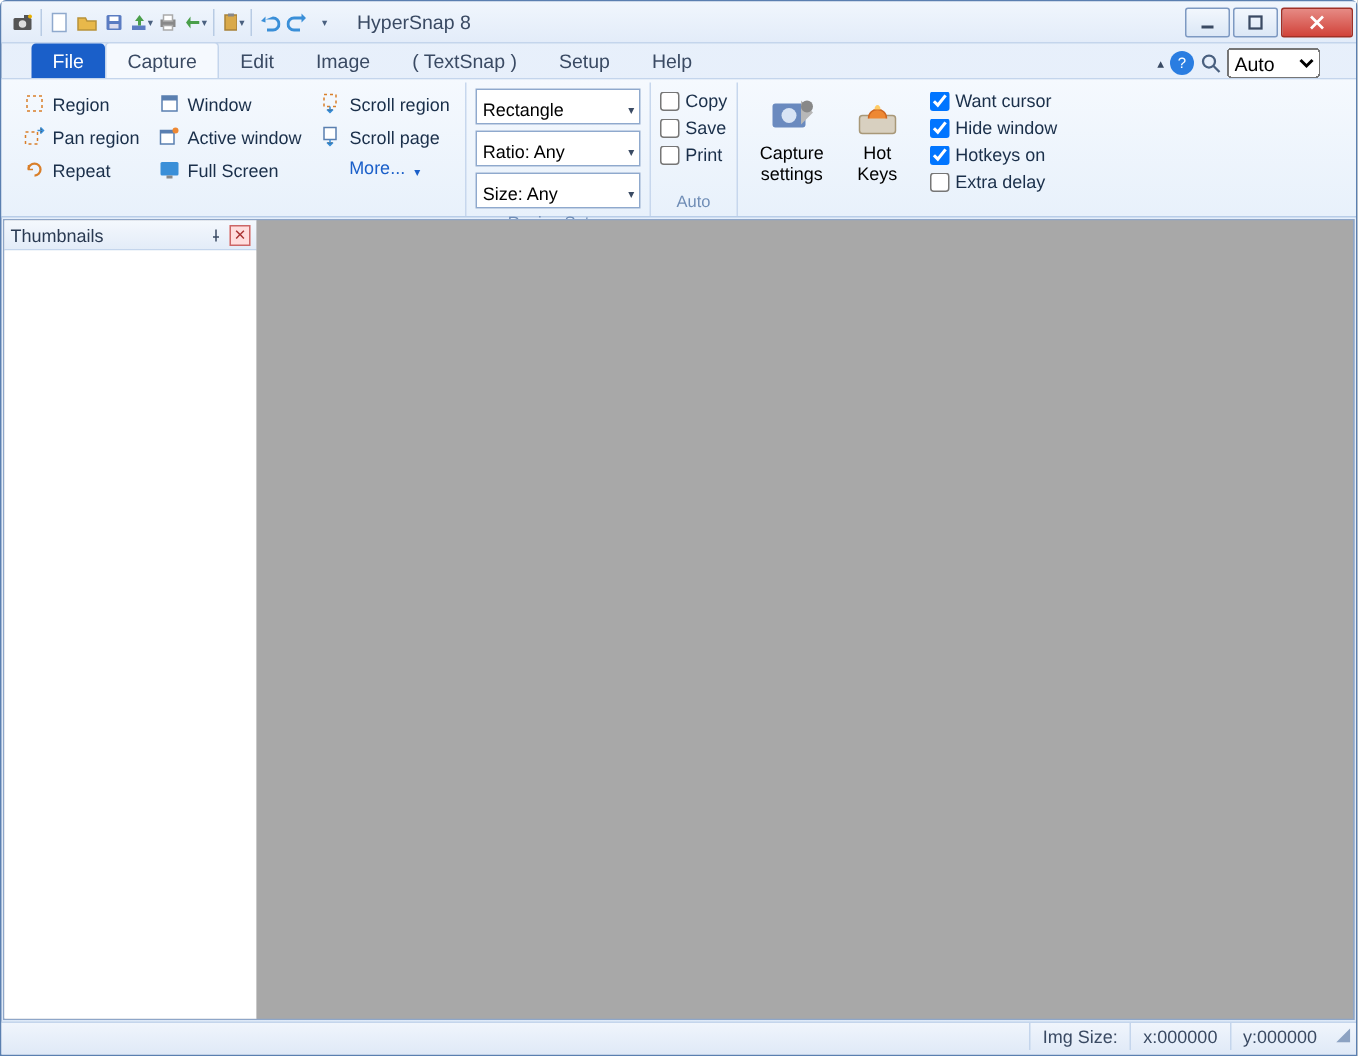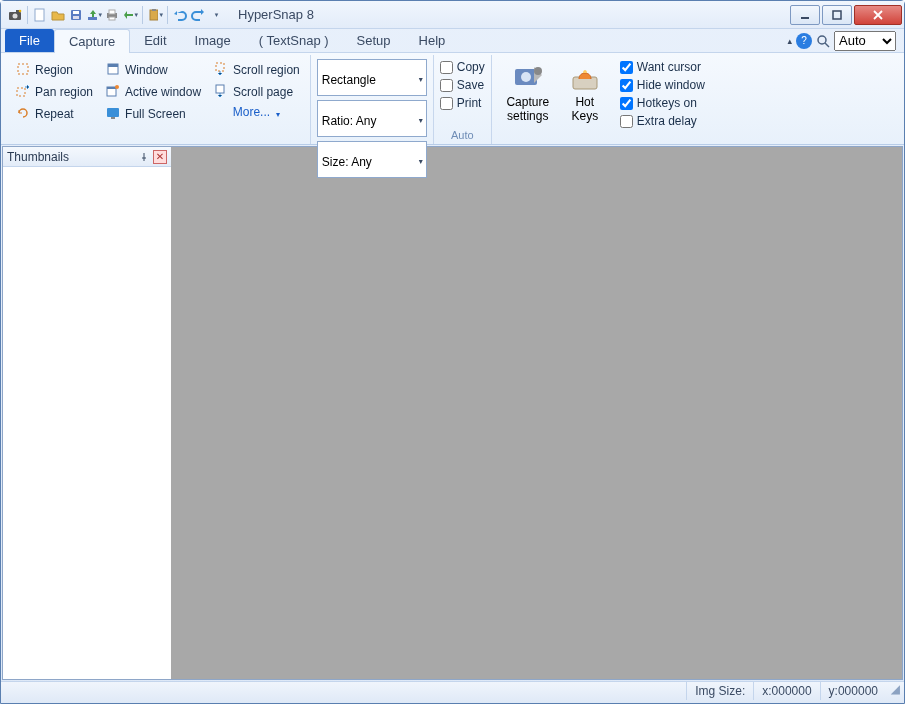--- a/index.html
+++ b/index.html
@@ -12,40 +12,40 @@
 .qat { display: flex; align-items: center; gap: 2px; padding: 0 6px; }
 .qat .ico { width: 16px; height: 16px; display: flex; align-items: center; justify-content: center; cursor: pointer; }
 .qat .sep { width: 1px; height: 18px; background: #b8cbe4; margin: 0 2px; }
 .qat .dd::after { content: "▾"; font-size: 7px; color: #4a607f; margin-left: 1px; }
 .title-text { margin-left: 8px; color: #3a4a63; font-size: 13px; }
 .wincontrols { margin-left: auto; display: flex; padding-right: 2px; }
 .wincontrols .btn { width: 30px; height: 20px; border: 1px solid #7d99c2; border-radius: 2px; margin-left: 2px; display: flex; align-items: center; justify-content: center; background: linear-gradient(#f2f7fd,#dbe7f6); cursor: pointer; }
 .wincontrols .close { width: 48px; background: linear-gradient(#e68a84,#d1433a); border-color: #a03026; color: #fff; font-weight: bold; }
 
 
-.tabstrip { height: 24px; display: flex; align-items: center; padding: 0 4px; background: transparent; border-bottom: 1px solid #c4d5ec; }
+.tabstrip { height: 24px; display: flex; align-items: flex-end; padding: 0 20px; background: transparent; border-bottom: 1px solid #c4d5ec; }
 .tab { padding: 4px 14px; color: #3a4a63; cursor: pointer; font-size: 13px; }
 .tab.file { background: #1a5fc9; color: #fff; border-radius: 3px 3px 0 0; }
 .tab.active { background: #f5f9fe; border: 1px solid #c4d5ec; border-bottom: none; border-radius: 3px 3px 0 0; }
 .tabright { margin-left: auto; display: flex; align-items: center; gap: 4px; padding-right: 4px; }
 .tabright .help { width: 16px; height: 16px; border-radius: 50%; background: #2a7de1; color: #fff; font-size: 10px; display: flex; align-items: center; justify-content: center; }
 .tabright .arrow { font-size: 9px; color: #3a4a63; }
 .tabright select { font-size: 13px; height: 20px; width: 62px; }
 
 
 .ribbon { height: 92px; background: linear-gradient(#f5f9fe,#e8f1fb); border-bottom: 1px solid #b8cde8; display: flex; padding: 2px 4px 0; }
 .group { display: flex; flex-direction: column; padding: 2px 6px; border-right: 1px solid #c7d7ed; }
 .group:last-child { border-right: none; }
 .grow { display: flex; gap: 4px; }
 .gcol { display: flex; flex-direction: column; gap: 2px; padding-top: 2px; }
 .rbtn { display: flex; align-items: flex-end; gap: 4px; padding: 2px 4px; border-radius: 2px; cursor: pointer; color: #1a2f4a; white-space: nowrap; }
 .rbtn-more { justify-content: center; color: #1a5fc9; }
 .rbtn-more::after { content: "▾"; font-size: 8px; margin-left: 2px; }
 .glabel { text-align: center; color: #6f8db6; font-size: 11px; padding: 2px 0 1px; margin-top: auto; }
-.combo { width: 110px; height: 37px; border: 1px solid #8fa9cd; background: #fff; display: flex; align-items: center; padding: 4px 14px 0 4px; position: relative; cursor: pointer; margin-bottom: 2px; }
+.combo { width: 110px; height: 24px; border: 1px solid #8fa9cd; background: #fff; display: flex; align-items: center; padding: 4px 14px 0 4px; position: relative; cursor: pointer; margin-bottom: 2px; }
 .combo::after { content: "▾"; position: absolute; right: 3px; font-size: 8px; color: #3a4a63; }
 .chk { display: flex; align-items: center; gap: 4px; padding: 1px 0; color: #1a2f4a; cursor: pointer; white-space: nowrap; }
 .chk input { width: 13px; height: 13px; }
 .bigbtn { display: flex; flex-direction: column; align-items: center; justify-content: center; gap: 2px; padding: 4px 6px; cursor: pointer; text-align: center; }
 .bigbtn .bicon { width: 32px; height: 32px; display: flex; align-items: center; justify-content: center; font-size: 24px; }
 
 
 .sico { width: 16px; height: 16px; display: inline-flex; align-items: center; justify-content: center; font-size: 12px; }
 
 

